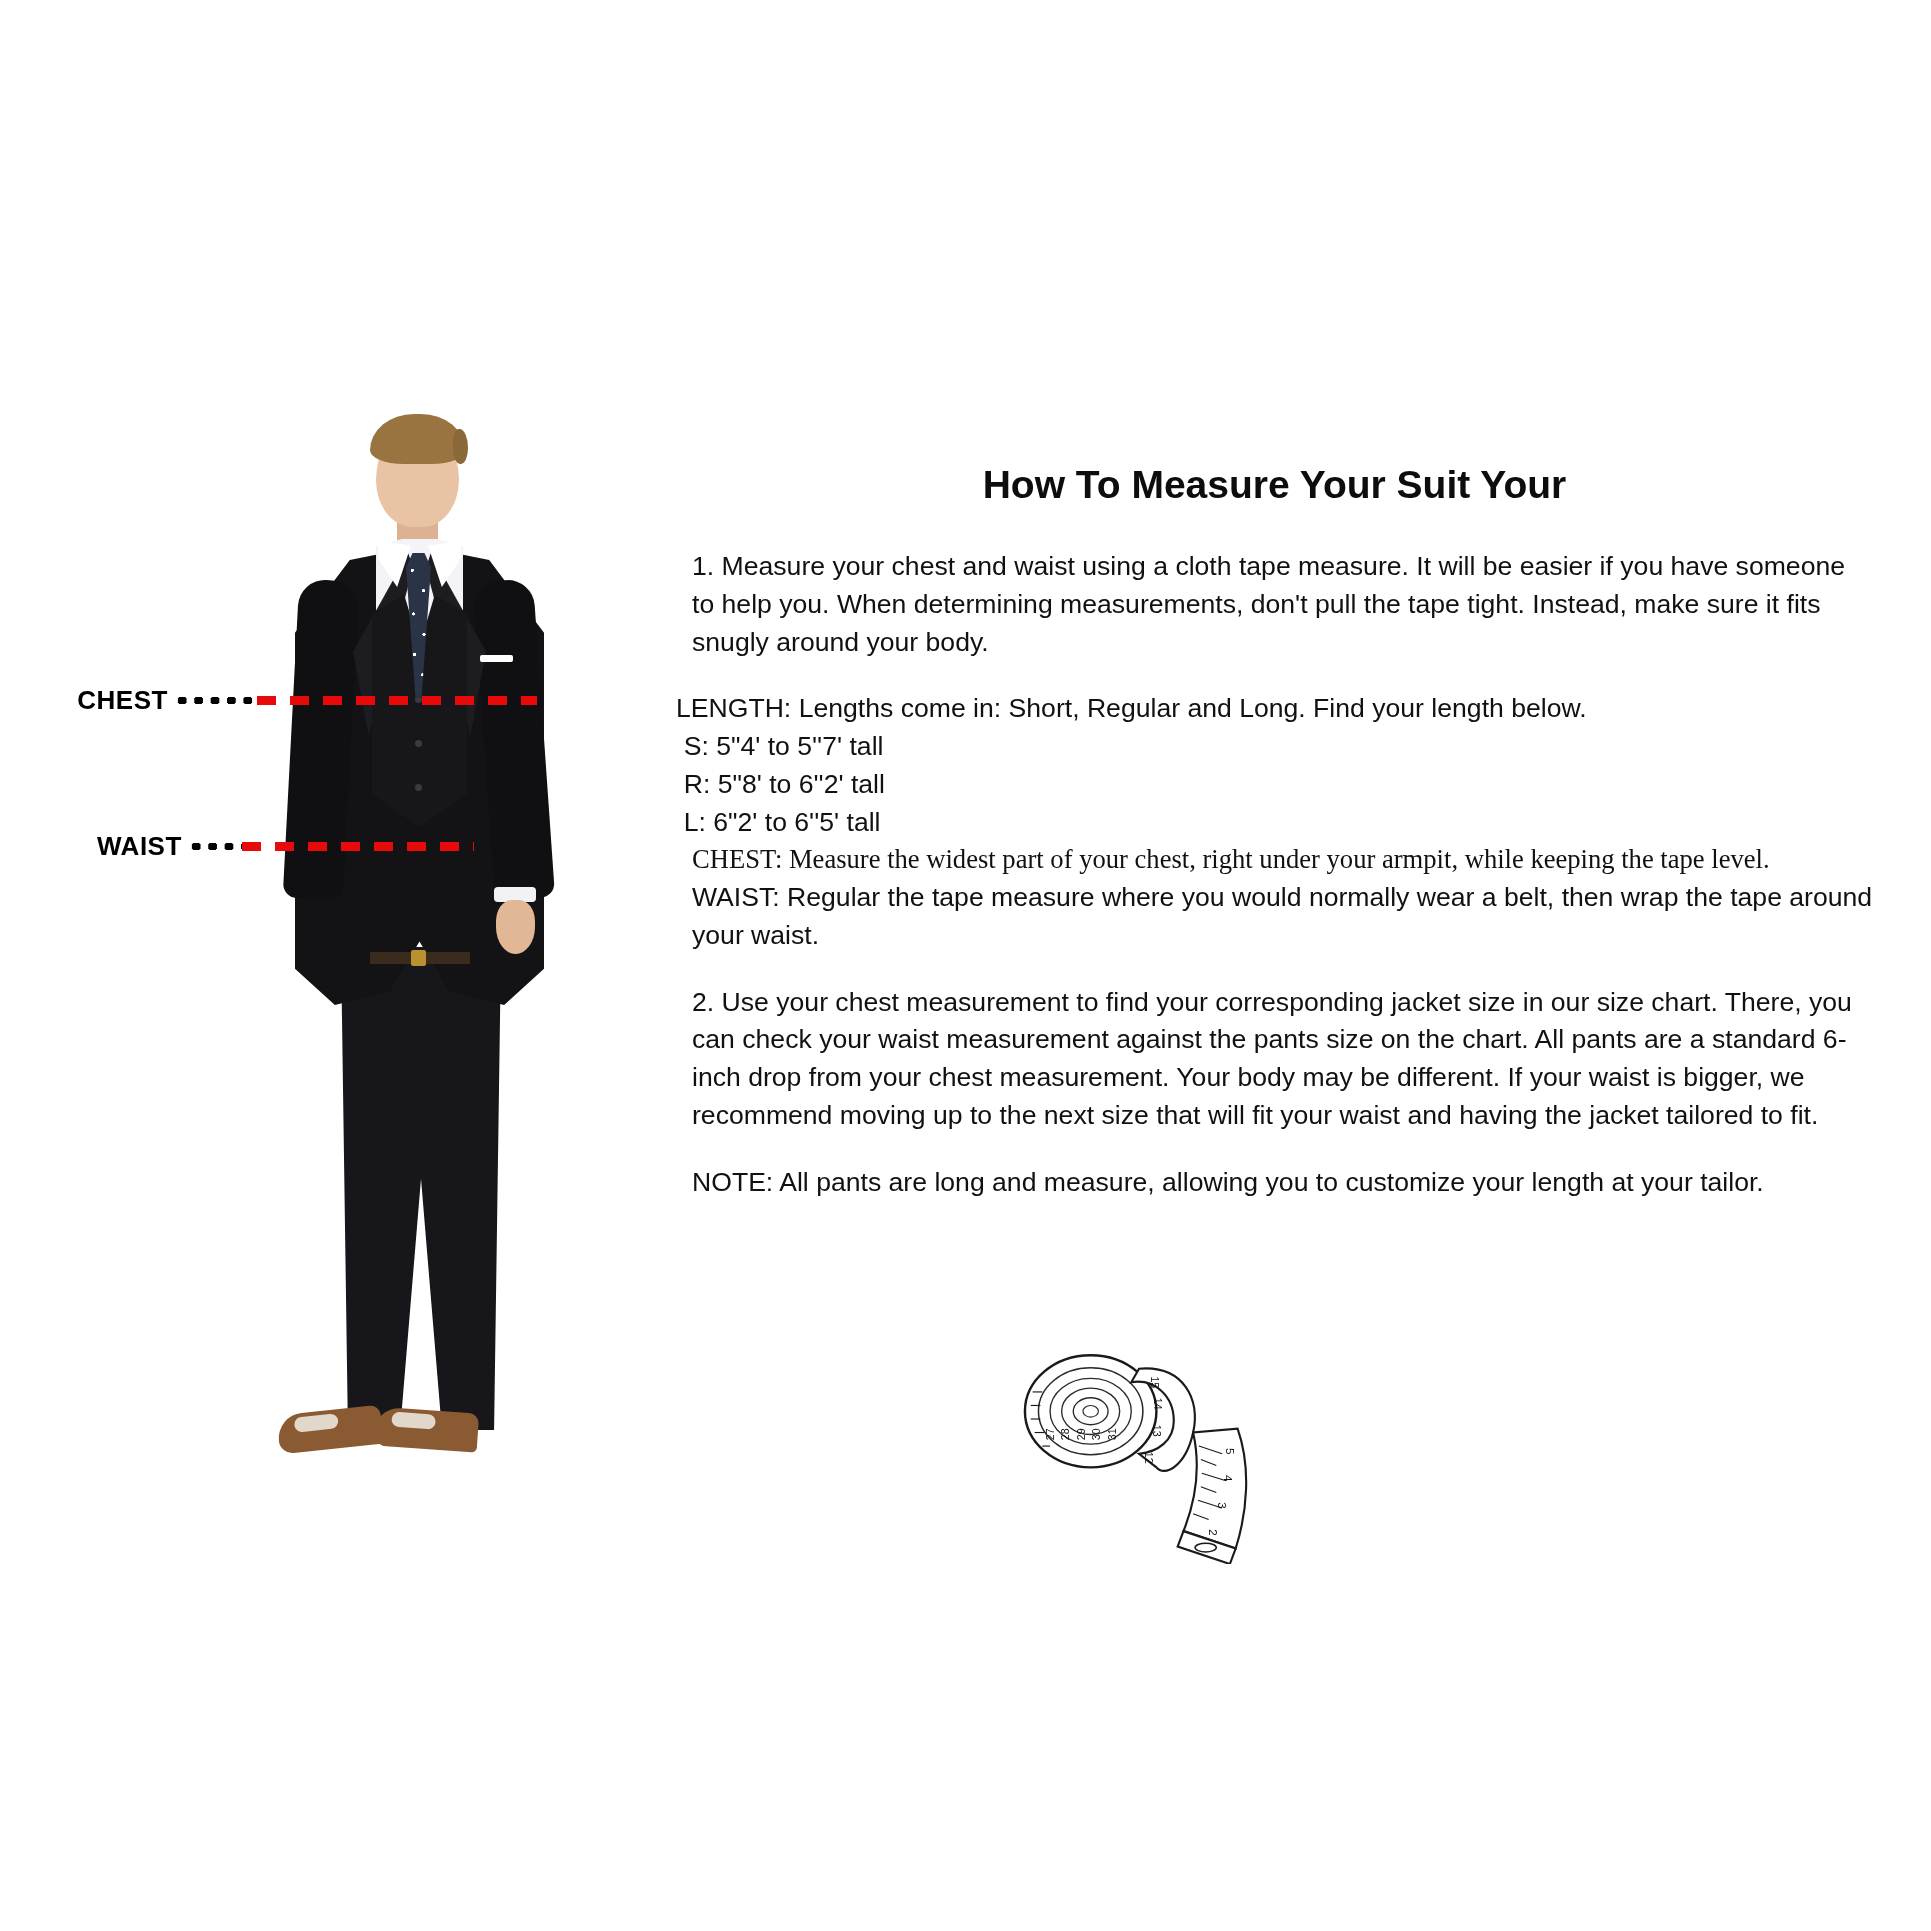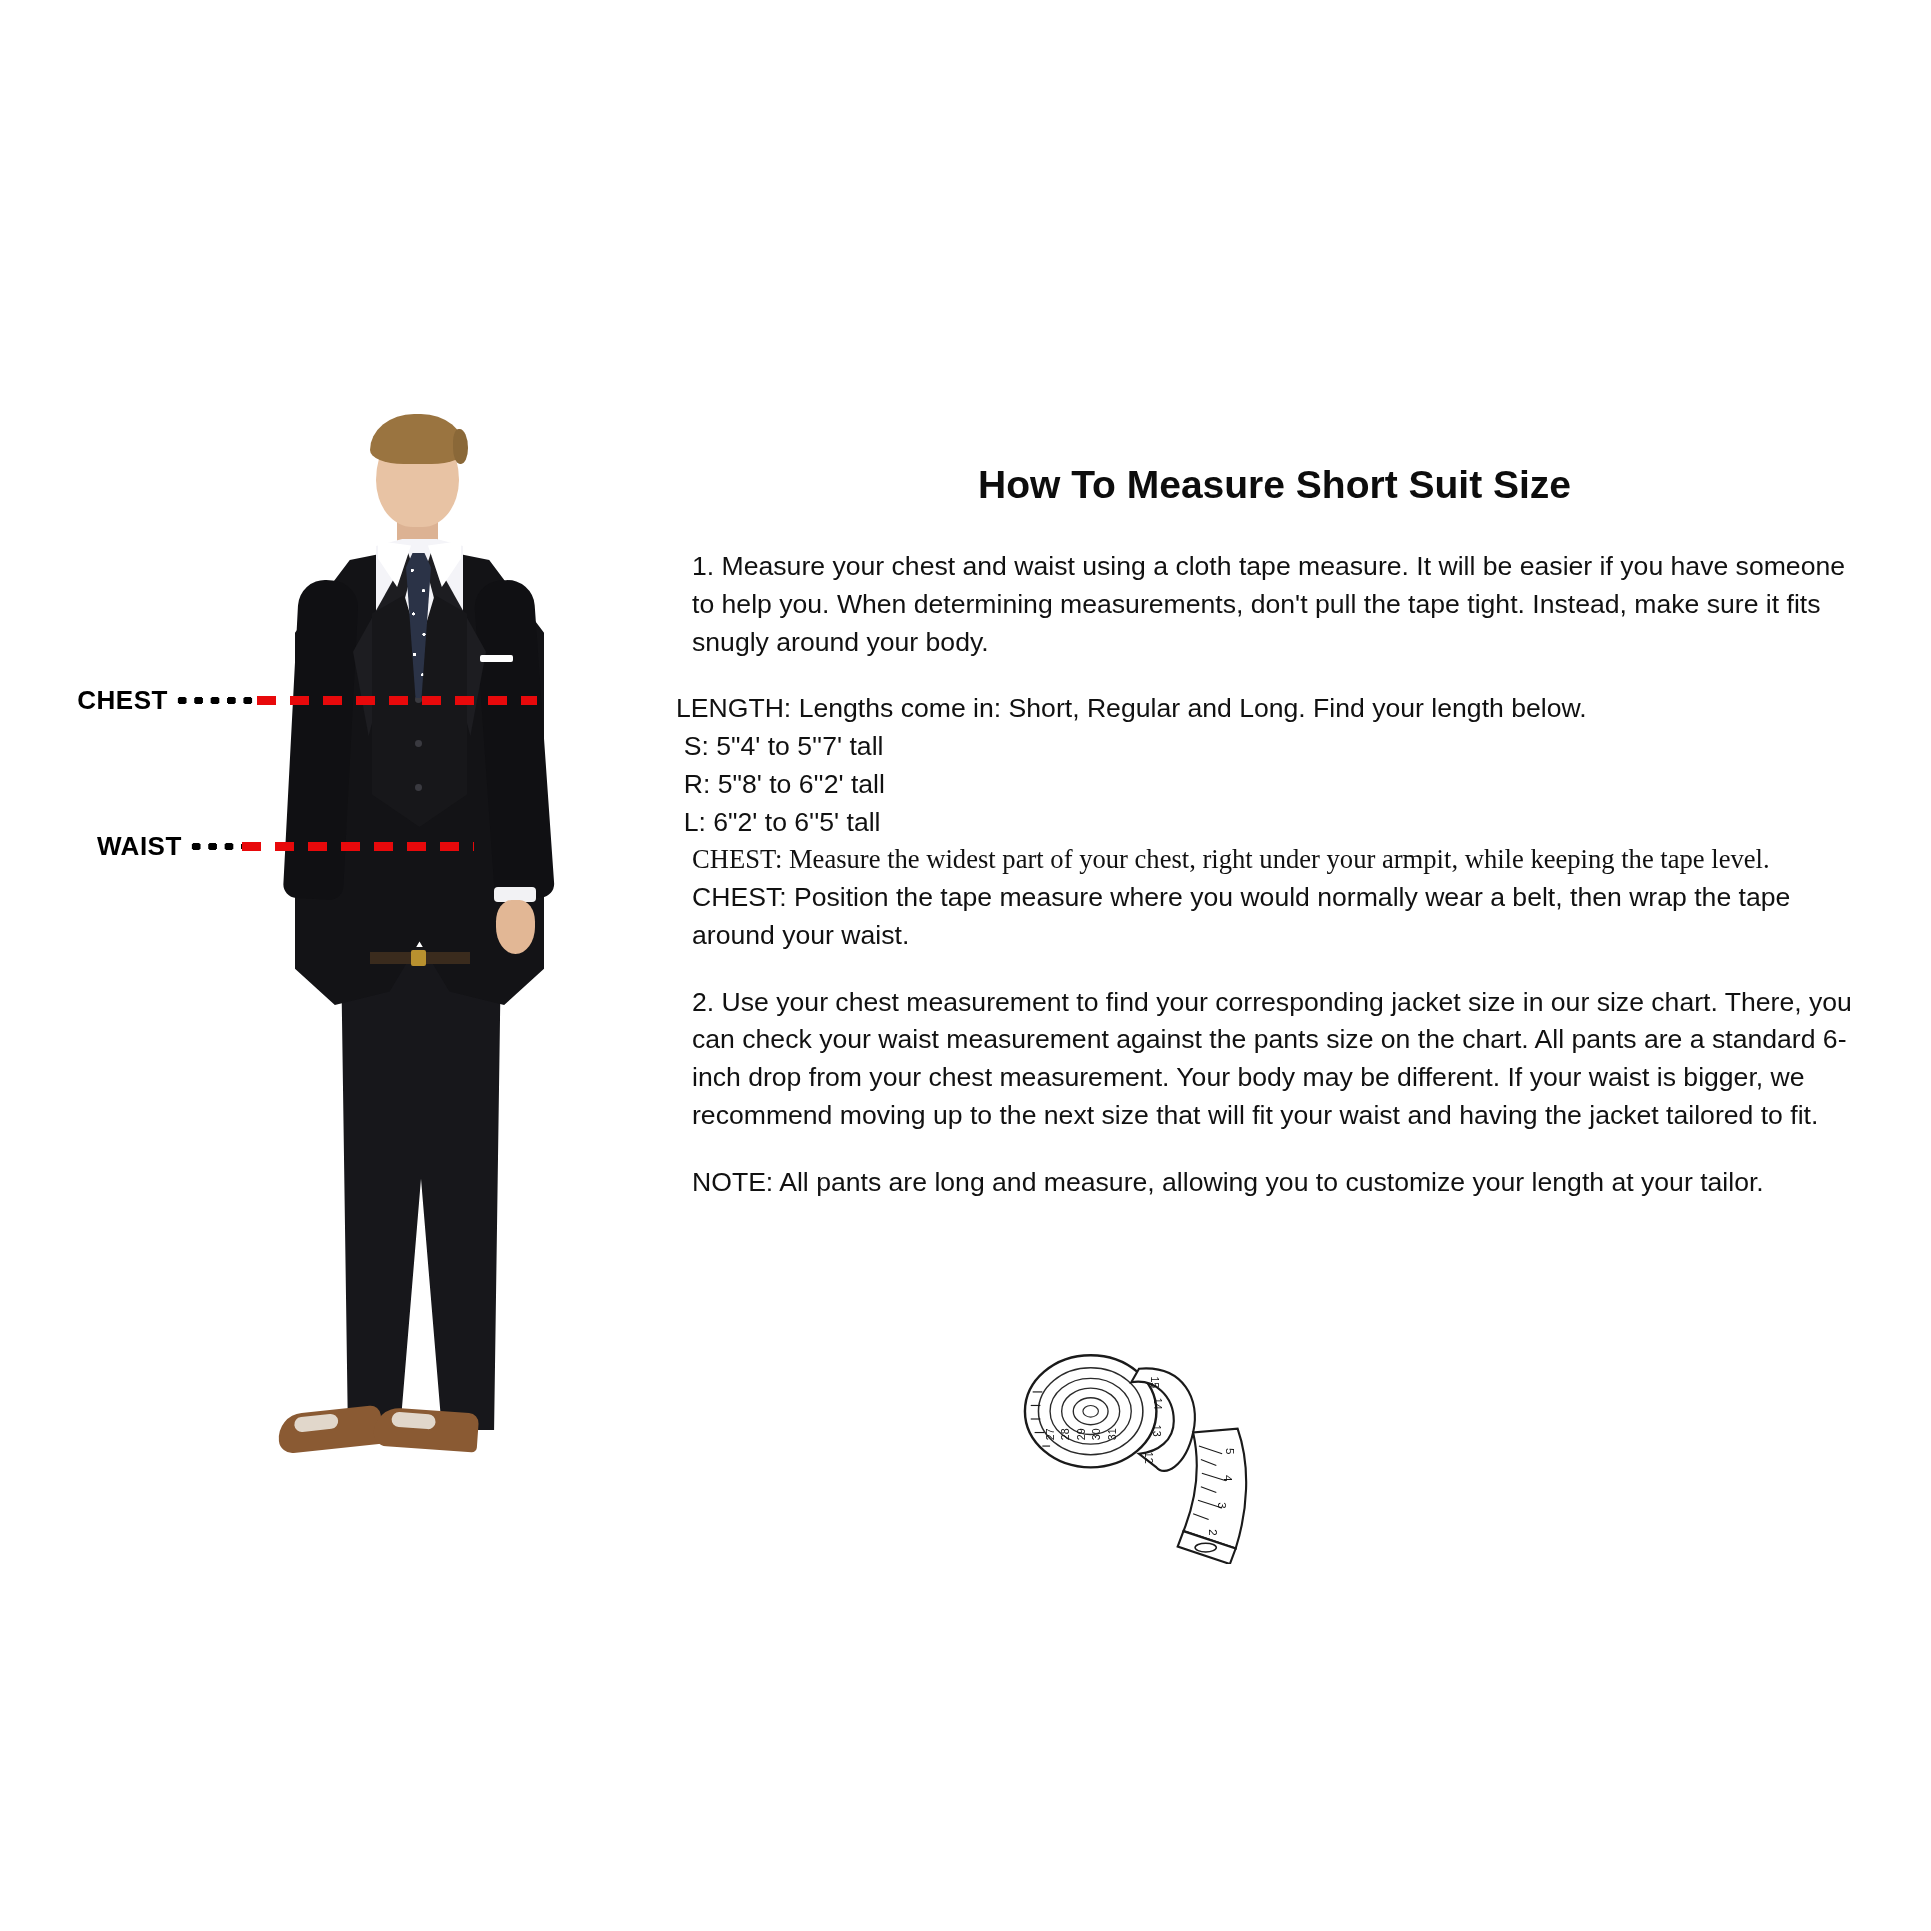--- a/index.html
+++ b/index.html
@@ -360,33 +360,33 @@
     </div>
 
     <div class="meas meas-waist">
       <span class="meas-label">WAIST</span>
       <span class="dot-lead"></span>
       <span class="dash-line"></span>
     </div>
   </div>
 
   <div class="content">
-    <h1 class="doc-title">How To Measure Short Suit Size</h1>
+    <h1 class="doc-title">How To Measure Your Suit Your</h1>
 
     <p class="para">1. Measure your chest and waist using a cloth tape measure. It will be easier if you have someone to help you. When determining measurements, don't pull the tape tight. Instead, make sure it fits snugly around your body.</p>
 
     <div class="lines-block">
       <div>LENGTH: Lengths come in: Short, Regular and Long. Find your length below.</div>
       <div class="indent">S: 5"4' to 5''7' tall</div>
       <div class="indent">R: 5"8' to 6''2' tall</div>
       <div class="indent">L: 6"2' to 6''5' tall</div>
     </div>
 
     <p class="para tight" style="margin-top:0;">CHEST: Measure the widest part of your chest, right under your armpit, while keeping the tape level.</p>
-    <p class="para">CHEST: Position the tape measure where you would normally wear a belt, then wrap the tape around your waist.</p>
+    <p class="para">WAIST: Regular the tape measure where you would normally wear a belt, then wrap the tape around your waist.</p>
 
     <p class="para">2. Use your chest measurement to find your corresponding jacket size in our size chart. There, you can check your waist measurement against the pants size on the chart. All pants are a standard 6-inch drop from your chest measurement. Your body may be different. If your waist is bigger, we recommend moving up to the next size that will fit your waist and having the jacket tailored to fit.</p>
 
     <p class="para">NOTE: All pants are long and measure, allowing you to customize your length at your tailor.</p>
   </div>
 
   <div class="tape-wrap">
     <svg width="348" height="232" viewBox="0 0 360 240">
 
       <ellipse cx="100" cy="82" rx="68" ry="58" fill="#ffffff" stroke="#1a1a1a" stroke-width="2.5"></ellipse>

